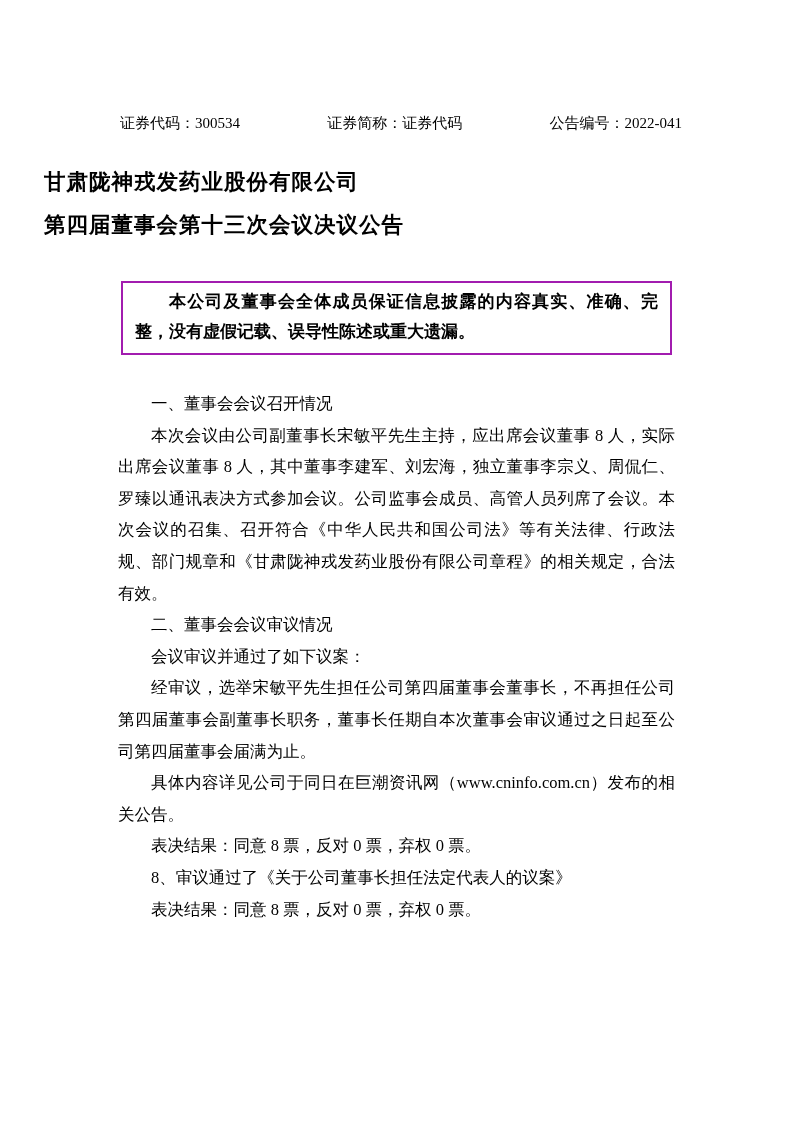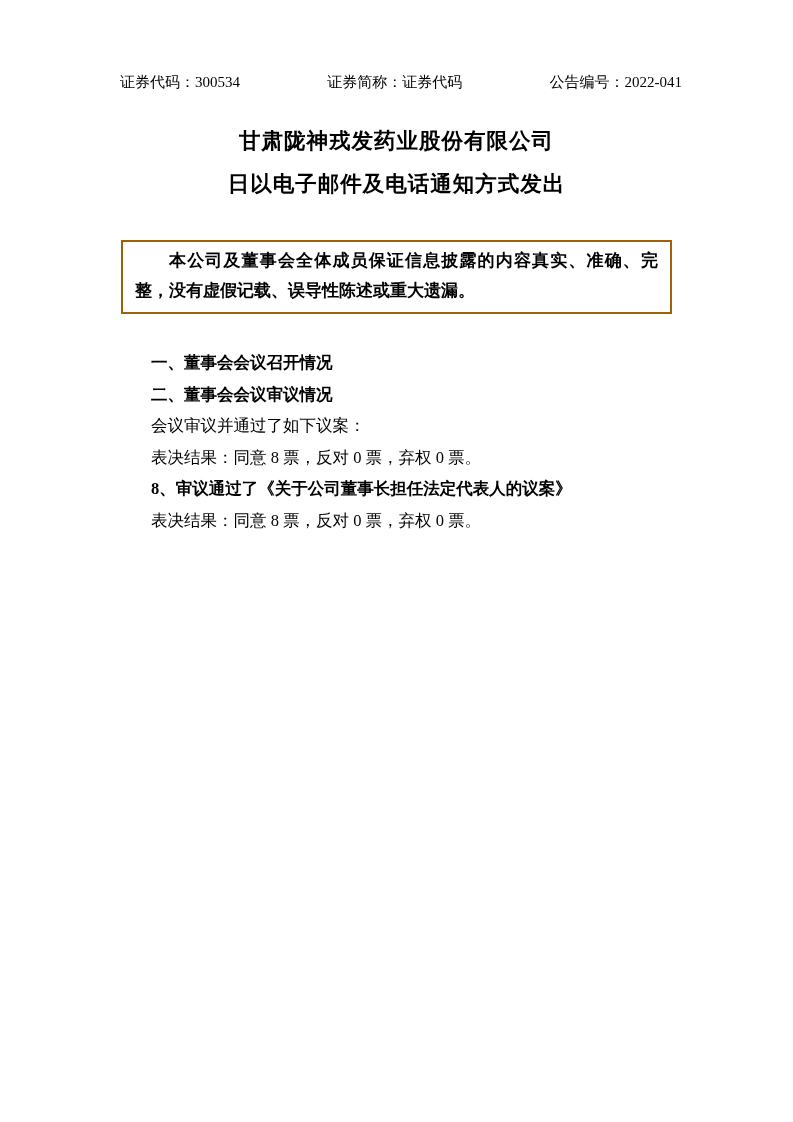--- a/index.html
+++ b/index.html
@@ -16,85 +16,88 @@
     color: #000000;
     font-family: "Liberation Serif", "DejaVu Serif", serif;
     box-sizing: border-box;
     overflow: hidden;
   }
   .doc-header {
     display: flex;
     justify-content: space-between;
     align-items: baseline;
     padding: 0 111px 0 120px;
-    margin-top: 72px;
+    margin-top: 113px;
     font-size: 15px;
     line-height: 20px;
     white-space: nowrap;
   }
   .doc-title {
     margin-top: 28px;
-    text-align: center;
     font-weight: 700;
     font-size: 21.5px;
     line-height: 43px;
+    padding-left: 44px;
   }
   .doc-title .title-line {
     letter-spacing: 1px;
   }
   .notice-box {
     box-sizing: border-box;
     width: 551px;
     margin: 34px auto 0;
-    border: 2px solid #a16207;
+    border: 2px solid #a21caf;
     padding: 4px 12px 6px 12px;
     font-weight: 700;
     font-size: 17px;
     line-height: 30px;
     text-indent: 2em;
     text-align: justify;
   }
   .doc-content {
     margin-top: 33px;
     padding: 0 118px;
     font-size: 16.5px;
     line-height: 31.6px;
     text-align: justify;
   }
   .doc-content p {
     margin: 0;
     text-indent: 2em;
   }
   .doc-content p.heading {
-    font-weight: 700;
+    font-weight: 400;
     text-align: left;
   }
 </style>
 </head>
 <body>
 
 <div class="page">
 
   <div class="doc-header">
     <span>证券代码：300534</span>
     <span>证券简称：证券代码</span>
     <span>公告编号：2022-041</span>
   </div>
 
   <div class="doc-title">
     <div class="title-line">甘肃陇神戎发药业股份有限公司</div>
-    <div class="title-line">日以电子邮件及电话通知方式发出</div>
+    <div class="title-line">第四届董事会第十三次会议决议公告</div>
   </div>
 
   <div class="notice-box">
     <span>本公司及董事会全体成员保证信息披露的内容真实、准确、完整，没有虚假记载、误导性陈述或重大遗漏。</span>
   </div>
 
   <div class="doc-content">
     <p class="heading">一、董事会会议召开情况</p>
+    <p>本次会议由公司副董事长宋敏平先生主持，应出席会议董事 8 人，实际出席会议董事 8 人，其中董事李建军、刘宏海，独立董事李宗义、周侃仁、罗臻以通讯表决方式参加会议。公司监事会成员、高管人员列席了会议。本次会议的召集、召开符合《中华人民共和国公司法》等有关法律、行政法规、部门规章和《甘肃陇神戎发药业股份有限公司章程》的相关规定，合法有效。</p>
     <p class="heading">二、董事会会议审议情况</p>
     <p>会议审议并通过了如下议案：</p>
+    <p>经审议，选举宋敏平先生担任公司第四届董事会董事长，不再担任公司第四届董事会副董事长职务，董事长任期自本次董事会审议通过之日起至公司第四届董事会届满为止。</p>
+    <p>具体内容详见公司于同日在巨潮资讯网（www.cninfo.com.cn）发布的相关公告。</p>
     <p>表决结果：同意 8 票，反对 0 票，弃权 0 票。</p>
     <p class="heading">8、审议通过了《关于公司董事长担任法定代表人的议案》</p>
     <p>表决结果：同意 8 票，反对 0 票，弃权 0 票。</p>
   </div>
 
 </div>
 
 </body></html>

